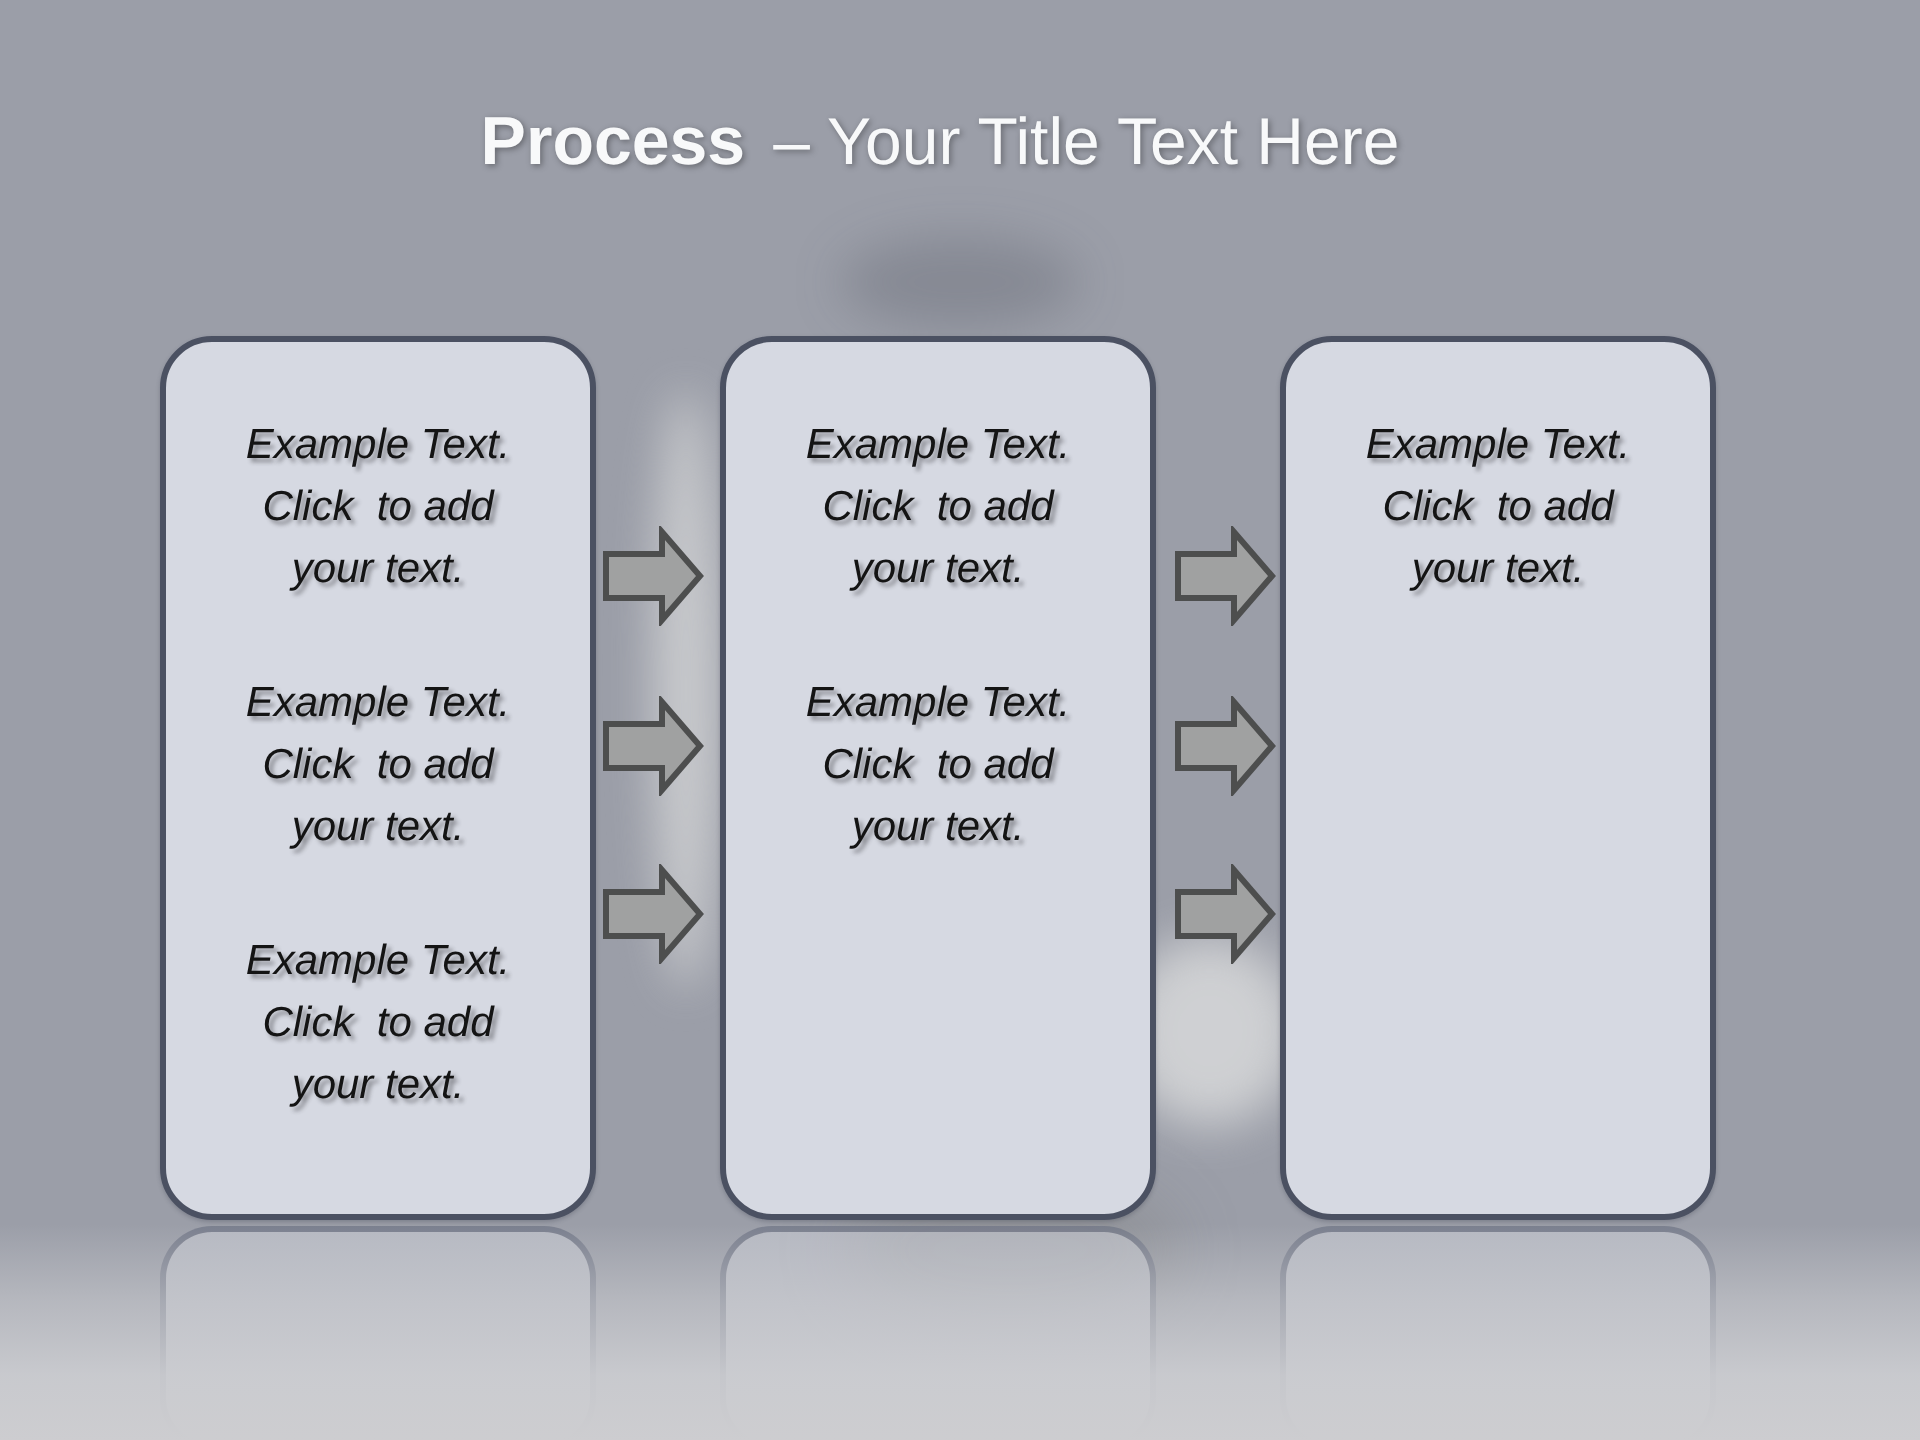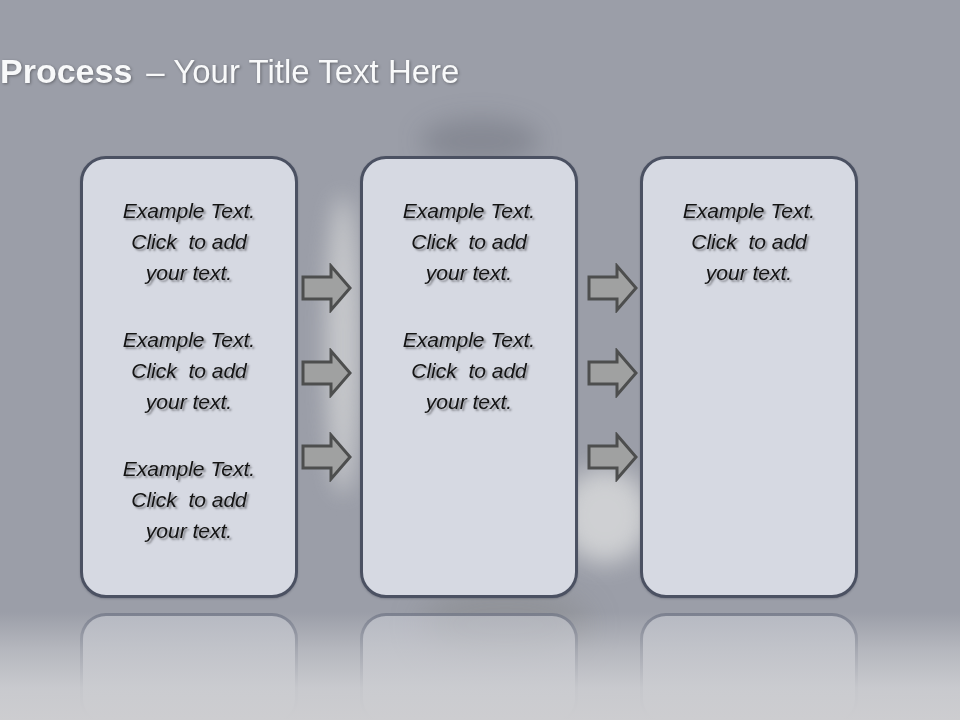--- a/index.html
+++ b/index.html
@@ -7,39 +7,39 @@
     position:relative;width:960px;height:720px;overflow:hidden;
     font-family:"Liberation Sans",sans-serif;
     background:linear-gradient(180deg,
       #4a4f5d 0%, #50556a0 0%, #51566400 0%,
       #4a4f5d 2%, #565b6a 13%, #7e8391 18%,
       #aeb1ba 25%, #c3c4ca 50%, #c9c9cc 82%, #cdcdd0 100%);
   }
   
   .title{
     position:absolute;top:52px;left:0;width:940px;
-    color:#f8f9fa;
+    text-align:center;color:#f8f9fa;
     text-shadow:1px 1px 3px rgba(0,0,0,0.35);
     white-space:nowrap;
   }
   .title .kw{font-size:34px;font-weight:700;}
   .title .rest{font-size:33px;font-weight:400;margin-left:14px;}
   
   .blob{position:absolute;border-radius:50%;pointer-events:none;}
   .blob-streak{left:326px;top:195px;width:34px;height:300px;
     background:rgba(246,246,242,0.5);filter:blur(11px);}
   .blob-knee{left:560px;top:468px;width:90px;height:95px;
     background:rgba(249,249,245,0.55);filter:blur(12px);}
   .blob-shadow{left:420px;top:585px;width:170px;height:80px;
     background:rgba(110,108,100,0.22);filter:blur(16px);}
   .blob-head{left:420px;top:118px;width:120px;height:46px;
     background:rgba(70,74,86,0.25);filter:blur(12px);}
   
   .box{
-    position:absolute;top:156px;width:218px;height:442px;
+    position:absolute;top:168px;width:218px;height:442px;
     box-sizing:border-box;border:3px solid #4b5162;border-radius:26px;
     background:#d6d9e2;padding:36px 8px 0;
     box-shadow:0 1px 2px rgba(40,44,58,0.25);
   }
   .box-1{left:80px;} .box-2{left:360px;} .box-3{left:640px;}
   .box p{
     margin:0 0 36px;text-align:center;
     font-size:21px;line-height:31px;font-style:italic;
     color:#141414;white-space:pre-wrap;
     text-shadow:2px 2px 2px rgba(40,40,45,0.45);

